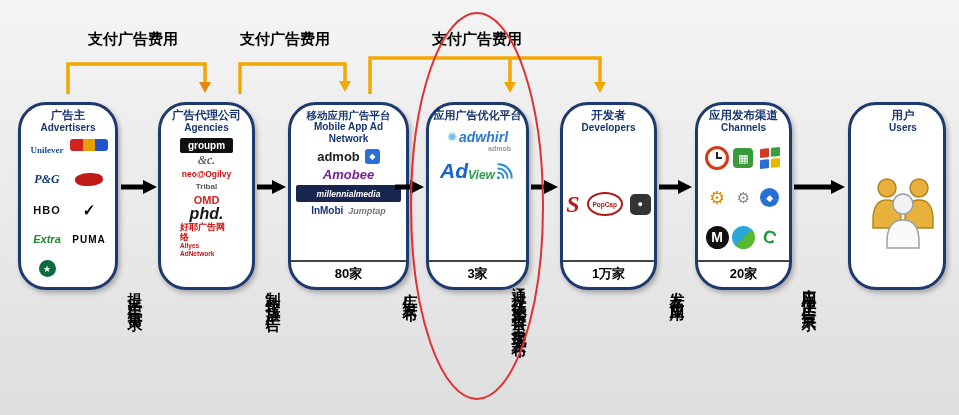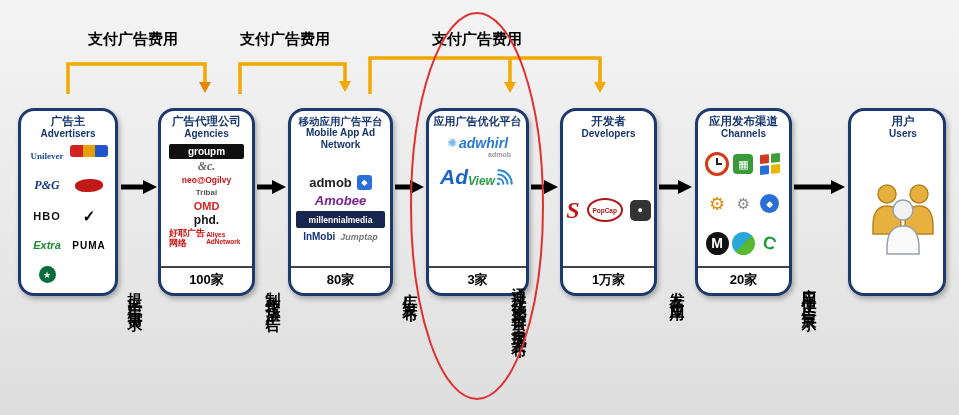--- a/index.html
+++ b/index.html
@@ -1,21 +1,21 @@
 <!DOCTYPE html>
 <html><head>
 <meta charset="utf-8">
 <style>
   html,body{margin:0;padding:0;}
   body{font-family:"Liberation Sans","DejaVu Sans",sans-serif;background:#dcdcdc;}
   #canvas{position:relative;width:959px;height:415px;overflow:hidden;
           background:linear-gradient(180deg,#f4f4f4 0%,#e9e9e9 55%,#dedede 100%);}
   
-  .box{position:absolute;top:108px;height:188px;box-sizing:border-box;background:#fff;
-       border:3px solid #1d3a6e;border-radius:16px;display:flex;flex-direction:column;
+  .box{position:absolute;top:102px;height:188px;box-sizing:border-box;background:#fff;
+       border:3px solid #1d3a6e;border-radius:28px;display:flex;flex-direction:column;
        box-shadow:2px 3px 5px rgba(0,0,0,.28);}
   .box-header{text-align:center;color:#17366e;font-weight:bold;padding:4px 2px 1px;line-height:1.15;}
   .box-header .cn{font-size:11.5px;}
   .box-header .en{font-size:10px;}
   .logo-area{flex:1;overflow:hidden;}
   .count-row{border-top:2px solid #444;text-align:center;font-weight:bold;font-size:13px;
              color:#000;padding:3px 0 4px;}
   
   .l{display:flex;align-items:center;justify-content:center;font-weight:bold;}
   
@@ -23,36 +23,36 @@
   .l-unilever{color:#1b4ba0;font-size:9px;font-family:"Liberation Serif",serif;}
   .l-multi{background:linear-gradient(90deg,#d22222 33%,#e8a000 33% 66%,#2255cc 66%);height:12px;border-radius:3px;}
   .l-pg{color:#123a7a;font-style:italic;font-size:12px;font-family:"Liberation Serif",serif;}
   .l-redblob{background:#c11818;border-radius:50% 40% 50% 40%;height:13px;width:28px;margin:auto;}
   .l-hbo{color:#111;font-size:11px;letter-spacing:1px;}
   .l-nike{font-size:14px;color:#000;transform:rotate(-12deg) skewX(-14deg);}
   .l-extra{color:#1a8a2a;font-style:italic;font-size:11px;}
   .l-puma{color:#000;font-size:10px;letter-spacing:1px;}
   .l-sbux{background:#0a6b3c;color:#fff;width:17px;height:17px;border-radius:50%;font-size:9px;margin:auto;}
   
-  .agency-list{display:flex;flex-direction:column;gap:2px;padding:3px 8px;}
+  .agency-list{display:flex;flex-direction:column;gap:2px;padding:3px 19px;}
   .l-groupm{background:#101010;color:#fff;font-size:10px;height:15px;border-radius:2px;}
   .l-andc{color:#666;font-family:"Liberation Serif",serif;font-style:italic;font-size:12px;height:12px;}
   .l-neo{color:#cc1111;font-size:8.5px;height:11px;}
   .l-tribal{color:#555;font-size:8px;height:10px;}
   .l-omd{color:#d42222;font-size:11px;height:12px;}
-  .l-phd{color:#151515;font-size:12px;height:12px;}
-  .l-allyes{color:#cc1111;font-size:9px;flex-direction:row;line-height:1.15;}
+  .l-phd{color:#151515;font-size:16px;font-style:italic;height:12px;}
+  .l-allyes{color:#cc1111;font-size:9px;flex-direction:column;line-height:1.15;}
   .l-allyes .sub{font-size:6.5px;font-weight:bold;}
   
   .network-list{display:flex;flex-direction:column;gap:3px;padding:4px 5px;}
   .hrow{display:flex;gap:5px;justify-content:center;align-items:center;}
   .l-admob{font-size:13px;color:#222;}
   .l-blueapp{width:15px;height:15px;background:#2a6fd6;color:#fff;font-size:8px;border-radius:3px;}
   .l-amobee{color:#7a2090;font-size:13px;font-style:italic;}
-  .l-mm{background:#18254f;color:#fff;font-size:8.5px;height:17px;border-radius:2px;}
+  .l-mm{background:#18254f;color:#fff;font-size:8.5px;height:17px;border-radius:2px;font-style:italic;}
   .l-inmobi{color:#15337a;font-size:10px;}
   .l-jumptap{color:#777;font-size:9px;font-style:italic;}
   
   .opt-list{display:flex;flex-direction:column;gap:8px;padding:6px 5px 0;}
   .l-adwhirl{color:#2a7ad2;font-size:14px;font-style:italic;}
   .adwhirl-swirl{color:#7ab8e8;font-size:12px;margin-right:2px;font-style:normal;}
   .adwhirl-sub{color:#999;font-size:7px;text-align:right;padding-right:10px;font-weight:bold;}
   .l-adview{font-style:italic;font-weight:bold;align-items:flex-end;}
   .adview-ad{color:#1a64c8;font-size:21px;line-height:1;}
   .adview-view{color:#2a9a4a;font-size:12px;line-height:1;}
@@ -122,24 +122,23 @@
       <div class="l l-andc">&amp;c.</div>
       <div class="l l-neo">neo@Ogilvy</div>
       <div class="l l-tribal">Tribal</div>
       <div class="l l-omd">OMD</div>
       <div class="l l-phd">phd.</div>
       <div class="l l-allyes">
         <span>好耶广告网络</span>
         <span class="sub">Allyes AdNetwork</span>
       </div>
     </div>
-    <div class="count-row">100家</div>
-  </div>
-
-  <div class="box" style="left:288px;width:105px;gap:20px;">
+  </div>
+
+  <div class="box" style="left:288px;width:121px;">
     <div class="box-header">
       <div class="cn" style="font-size:10.5px;">移动应用广告平台</div>
       <div class="en" style="max-width:76px;margin:0 auto;">Mobile App Ad Network</div>
     </div>
     <div class="logo-area network-list">
       <div class="hrow">
         <div class="l l-admob">admob</div>
         <div class="l l-blueapp">◆</div>
       </div>
       <div class="l l-amobee">Amobee</div>

